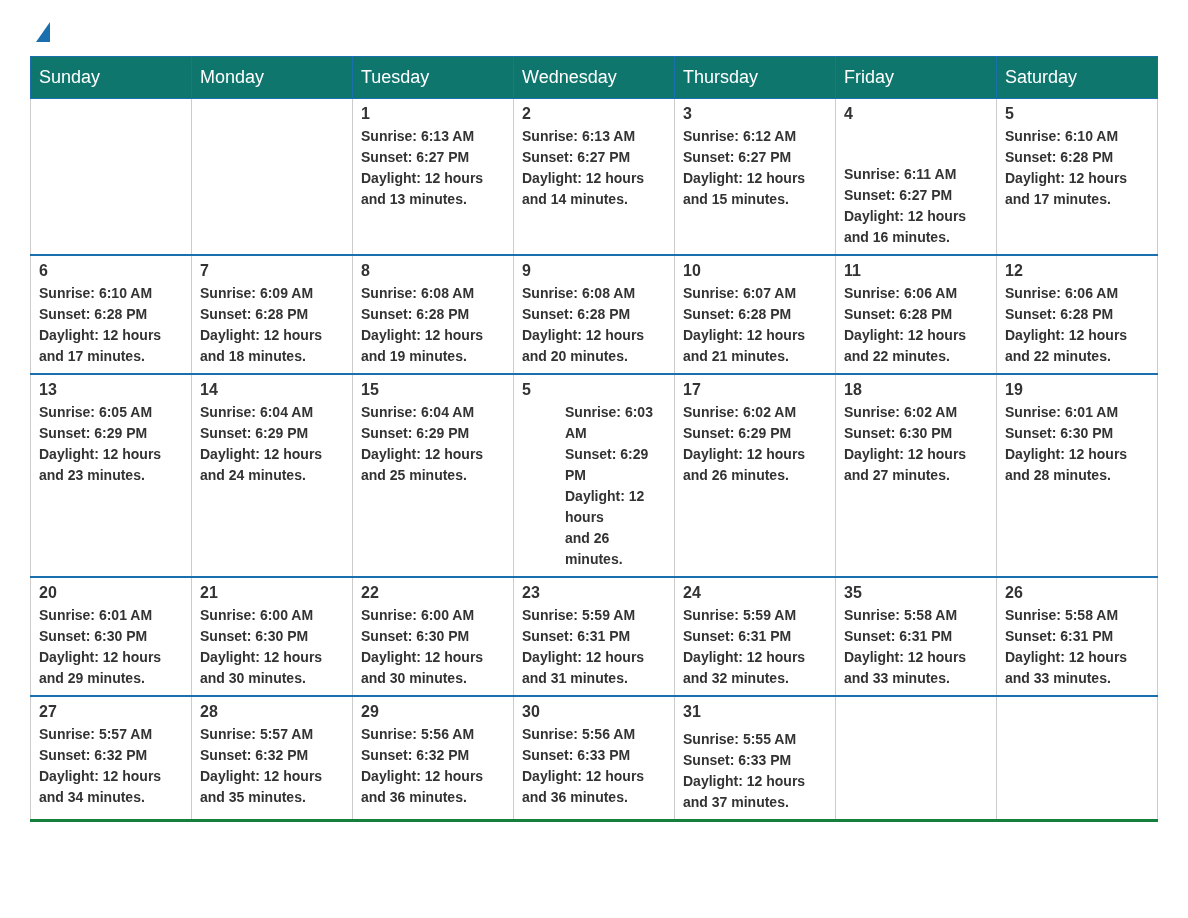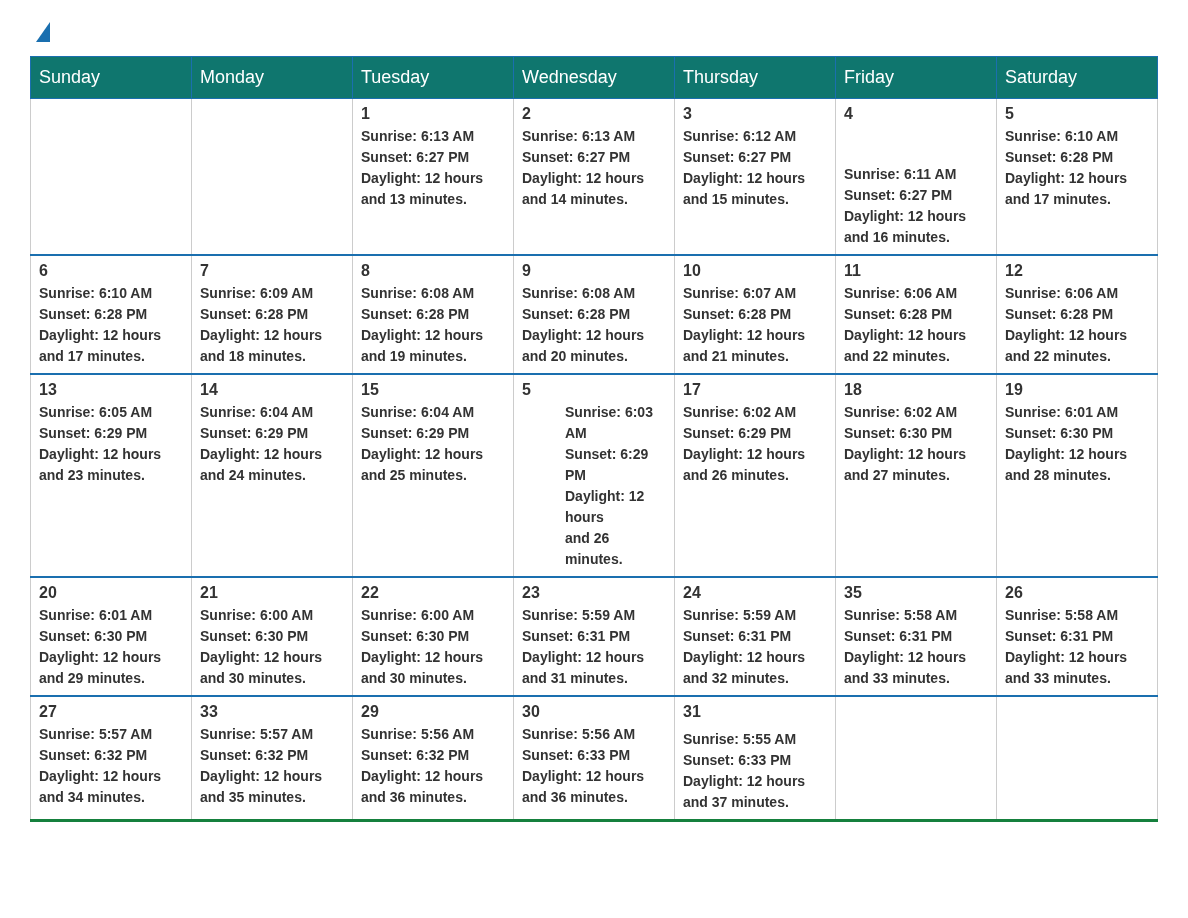--- a/index.html
+++ b/index.html
@@ -323,21 +323,21 @@
       </tr>
       <tr>
         <td>
           <span class="day-number">27</span>
           <div class="day-info" style="white-space: pre-line;">Sunrise: 5:57 AM
 Sunset: 6:32 PM
 Daylight: 12 hours
 and 34 minutes.</div>
         </td>
         <td>
-          <span class="day-number">33</span>
+          <span class="day-number">28</span>
           <div class="day-info" style="white-space: pre-line;">Sunrise: 5:57 AM
 Sunset: 6:32 PM
 Daylight: 12 hours
 and 35 minutes.</div>
         </td>
         <td>
           <span class="day-number">29</span>
           <div class="day-info" style="white-space: pre-line;">Sunrise: 5:56 AM
 Sunset: 6:32 PM
 Daylight: 12 hours

